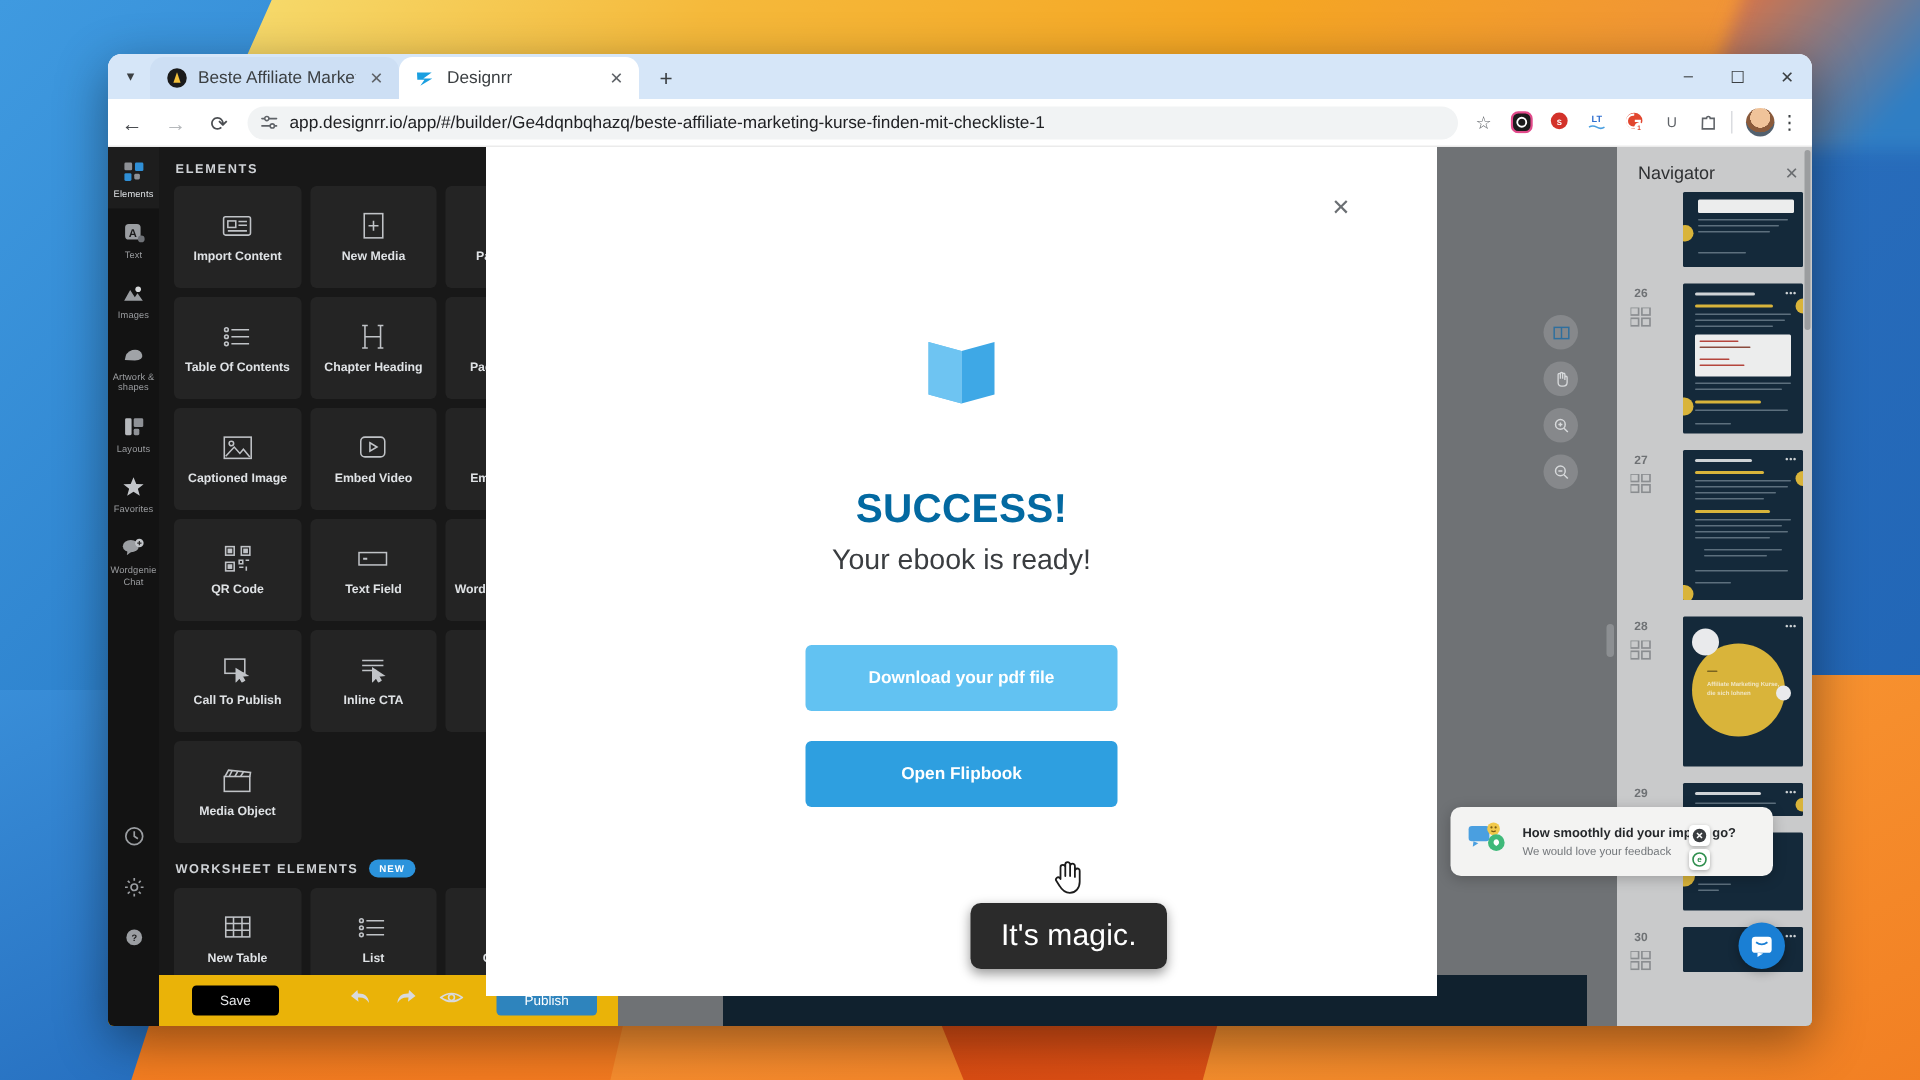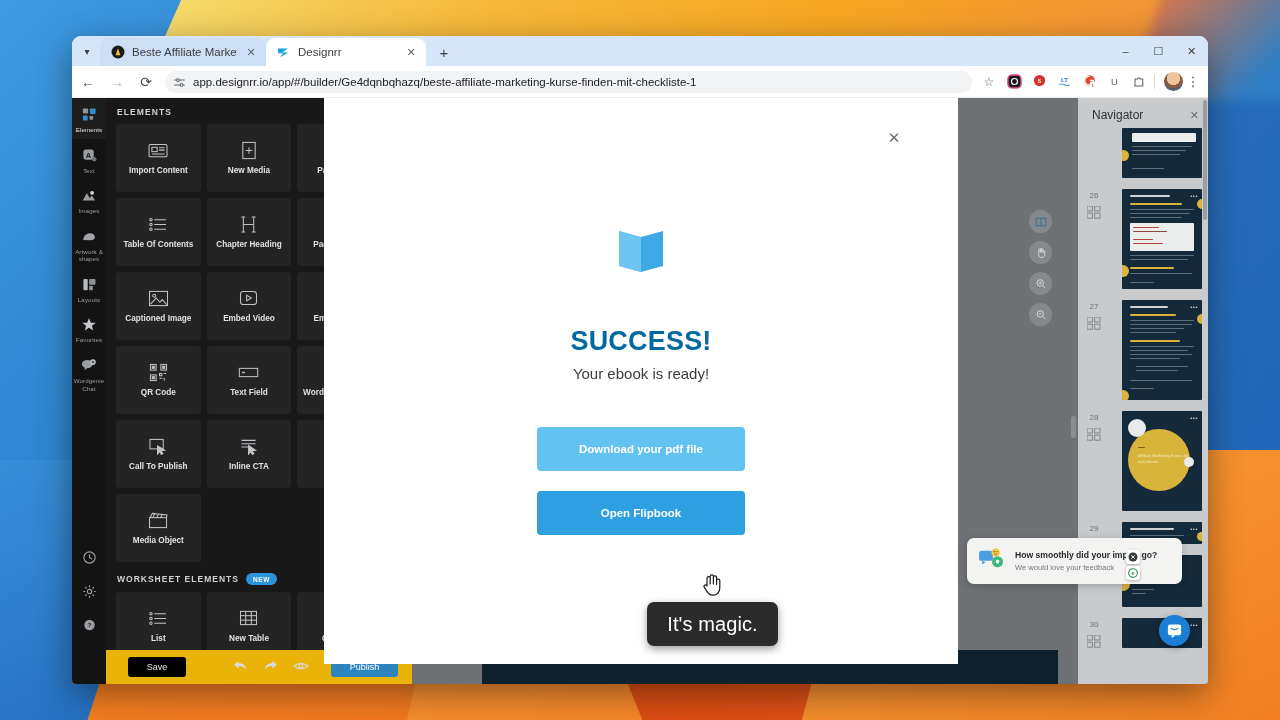--- a/index.html
+++ b/index.html
@@ -129,21 +129,21 @@
      background:#8c8f92; }
 
   
   .navigator { position:absolute; right:0; top:0; width:130px; height:586px; background:#c9cacb;
      overflow:hidden; z-index:4; }
   .nav-head { display:flex; align-items:center; justify-content:space-between;
      padding:10px 9px 6px 14px; }
   .nav-head .nh-t { font-size:12px; color:#2f3133; }
   .nav-head .nh-x { font-size:11px; color:#6a6d70; }
   .nav-list { padding:0 6px; }
-  .nav-row { display:flex; gap:18px; margin-bottom:11px; }
+  .nav-row { display:flex; gap:18px; margin-bottom:11px;font-weight:bold; }
   .nav-meta { width:20px; padding-top:2px; text-align:center; }
   .nav-meta .num { font-size:8px; color:#6e7174; display:block; margin-bottom:5px; }
   .nav-thumb { flex:1; background:#14293a; border-radius:1px; position:relative; overflow:hidden; }
   .nt-line { position:absolute; background:#5c6f7d; height:1.3px; border-radius:1px; }
   .nt-dots { position:absolute; right:4px; top:4px; color:#cfd3d6; font-size:6px; letter-spacing:.5px;}
   .nt-ycirc { position:absolute; border-radius:50%; background:#d9b43a; }
   .nt-wcirc { position:absolute; border-radius:50%; background:#e9eaec; }
   .nt-box { position:absolute; background:#eceded; border-radius:1px; }
   .nt-head { position:absolute; background:#d8b43b; height:2.4px; border-radius:1px; }
   .nt-red { position:absolute; background:#b4453c; height:1.4px; border-radius:1px; }
@@ -172,21 +172,21 @@
 
   
   .modal { position:absolute; left:252px; top:0; width:634px; height:566px; background:#fff;
      z-index:20; }
   .modal-x { position:absolute; right:55px; top:31px; width:18px; height:18px; color:#6b6f73;
      font-size:15px; display:flex; align-items:center; justify-content:center; cursor:pointer; }
   .modal-inner { position:absolute; left:0; top:0; width:634px; height:566px;
      display:flex; flex-direction:column; align-items:center; justify-content:center; gap:0; }
   .book-ico { margin-bottom:46px; }
   .m-title { font-size:27px; font-weight:bold; color:#0369a1; letter-spacing:.2px; }
-  .m-sub { font-size:15px; color:#3a3d40; margin-top:8px;text-align:center; }
+  .m-sub { font-size:19px; color:#3a3d40; margin-top:8px;text-align:center; }
   .m-btn { width:208px; height:44px; border-radius:4px; color:#fff; font-size:11.5px;
      font-weight:bold; display:flex; align-items:center; justify-content:center; cursor:pointer; }
   .m-btn.primary-light { background:#62c2f2; margin-top:45px; }
   .m-btn.primary { background:#2e9fe0; margin-top:20px; }
 
   
   .cursor { position:absolute; left:630px; top:474px; z-index:40; }
 
   
   .toast { position:absolute; right:26px; bottom:100px; width:215px; height:46px;
@@ -661,42 +661,42 @@
         </div>
       </div>
 
       <div class="sect-head">
         <span class="t">WORKSHEET ELEMENTS</span>
         <span class="newpill">NEW</span>
       </div>
       <div class="egrid">
         <div class="ecard">
           <div class="eico">
+            <svg width="19" height="16" viewBox="0 0 20 17" fill="none" stroke="#c0c3c7" stroke-width="1.1">
+                <rect x="1.5" y="1.5" width="17" height="14"></rect>
+                <line x1="1.5" y1="6" x2="18.5" y2="6"></line>
+                <line x1="1.5" y1="10.8" x2="18.5" y2="10.8"></line>
+                <line x1="7" y1="1.5" x2="7" y2="15.5"></line>
+                <line x1="13" y1="1.5" x2="13" y2="15.5"></line>
+              </svg>
+          </div>
+          <div class="elbl">New Table</div>
+        </div>
+        <div class="ecard">
+          <div class="eico">
             <svg width="21" height="17" viewBox="0 0 22 18" stroke="#c0c3c7" stroke-width="1.1" fill="none">
                 <circle cx="3" cy="4" r="1.3"></circle>
                 <line x1="6.5" y1="4" x2="19" y2="4"></line>
                 <circle cx="3" cy="9" r="1.3"></circle>
                 <line x1="6.5" y1="9" x2="19" y2="9"></line>
                 <circle cx="3" cy="14" r="1.3"></circle>
                 <line x1="6.5" y1="14" x2="19" y2="14"></line>
               </svg>
           </div>
           <div class="elbl">List</div>
-        </div>
-        <div class="ecard">
-          <div class="eico">
-            <svg width="19" height="16" viewBox="0 0 20 17" fill="none" stroke="#c0c3c7" stroke-width="1.1">
-                <rect x="1.5" y="1.5" width="17" height="14"></rect>
-                <line x1="1.5" y1="6" x2="18.5" y2="6"></line>
-                <line x1="1.5" y1="10.8" x2="18.5" y2="10.8"></line>
-                <line x1="7" y1="1.5" x2="7" y2="15.5"></line>
-                <line x1="13" y1="1.5" x2="13" y2="15.5"></line>
-              </svg>
-          </div>
-          <div class="elbl">New Table</div>
         </div>
         <div class="ecard">
           <div class="eico">
             <svg width="21" height="17" viewBox="0 0 22 18" stroke="#c0c3c7" stroke-width="1.1" fill="none">
                 <circle cx="3" cy="4" r="1.3"></circle>
                 <line x1="6.5" y1="3" x2="19" y2="3"></line>
                 <line x1="6.5" y1="5.6" x2="15" y2="5.6"></line>
                 <circle cx="3" cy="9.5" r="1.3"></circle>
                 <line x1="6.5" y1="8.6" x2="19" y2="8.6"></line>
                 <line x1="6.5" y1="11.2" x2="15" y2="11.2"></line>

